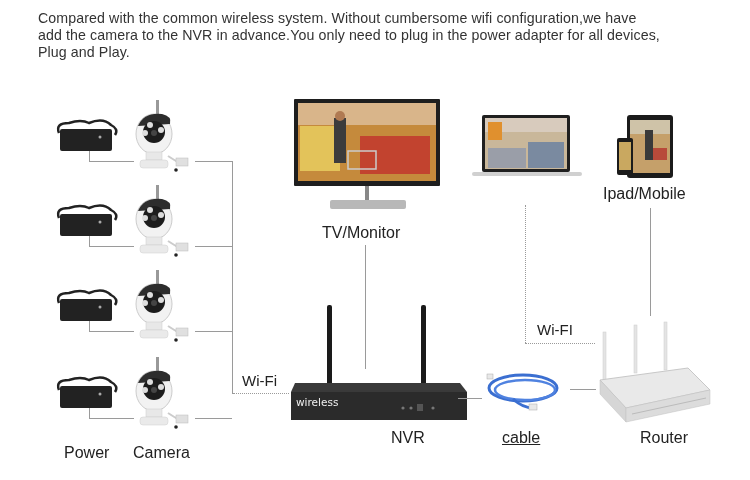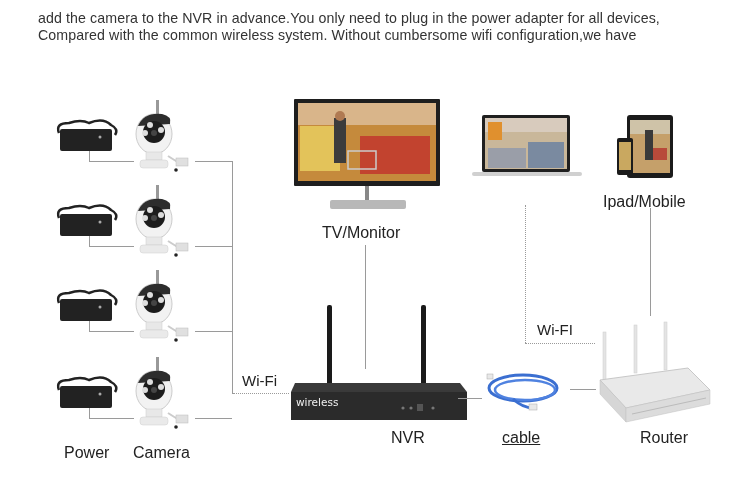--- a/index.html
+++ b/index.html
@@ -10,22 +10,23 @@
   .line { position:absolute; background:#9a9a9a; }
   .dotted-h { position:absolute; height:0; border-top:1px dotted #9a9a9a; }
   .dotted-v { position:absolute; width:0; border-left:1px dotted #9a9a9a; }
   svg { position:absolute; overflow:visible; }
   .brand { position:absolute; color:#f0f0f0; font-size:10.5px; font-family:"DejaVu Sans", sans-serif; }
 </style>
 </head>
 <body>
 
 <div class="abs intro">
+  <div>Compared with the common wireless system. Without cumbersome wifi configuration,we have</div>
   <div>add the camera to the NVR in advance.You only need to plug in the power adapter for all devices,</div>
-  <div>Compared with the common wireless system. Without cumbersome wifi configuration,we have</div>
+  <div>Plug and Play.</div>
 </div>
 
 <div id="camera-stack">
     <div>
       <svg width="70" height="40" style="left: 55px; top: 115px;">
         <rect x="5" y="14" width="52" height="22" fill="#222" rx="2"></rect>
         <path d="M4 18 Q0 8 14 8 Q26 4 34 8 Q48 2 56 10 Q64 14 60 20" fill="none" stroke="#222" stroke-width="2.5"></path>
         <circle cx="45" cy="22" r="1.5" fill="#aaa"></circle>
       </svg>
       <svg width="60" height="78" style="left: 132px; top: 100px;">
@@ -207,19 +208,19 @@
 <div>
   <svg width="70" height="75" style="left:615px; top:112px;">
     <rect x="12" y="3" width="46" height="63" fill="#1b1b1b" rx="3"></rect>
     <rect x="15" y="8" width="40" height="53" fill="#c5a06a"></rect>
     <rect x="15" y="8" width="40" height="14" fill="#cfc3a8"></rect>
     <rect x="30" y="18" width="8" height="30" fill="#3a3a3a"></rect>
     <rect x="38" y="36" width="14" height="12" fill="#b84a3a"></rect>
     <rect x="2" y="26" width="16" height="37" fill="#1b1b1b" rx="2"></rect>
     <rect x="4" y="30" width="12" height="28" fill="#c9a860"></rect>
   </svg>
-  <div class="label" style="left:603px; top:193px;text-align:right;">Ipad/Mobile</div>
+  <div class="label" style="left:603px; top:185px;text-align:right;">Ipad/Mobile</div>
 </div>
 
 <div class="line" style="left:650px; top:208px; width:1px; height:108px;"></div>
 
 <div class="label" style="left:64px; top:444px;text-align:center;">Power</div>
 <div class="label" style="left:133px; top:444px;">Camera</div>
 
 </body></html>

